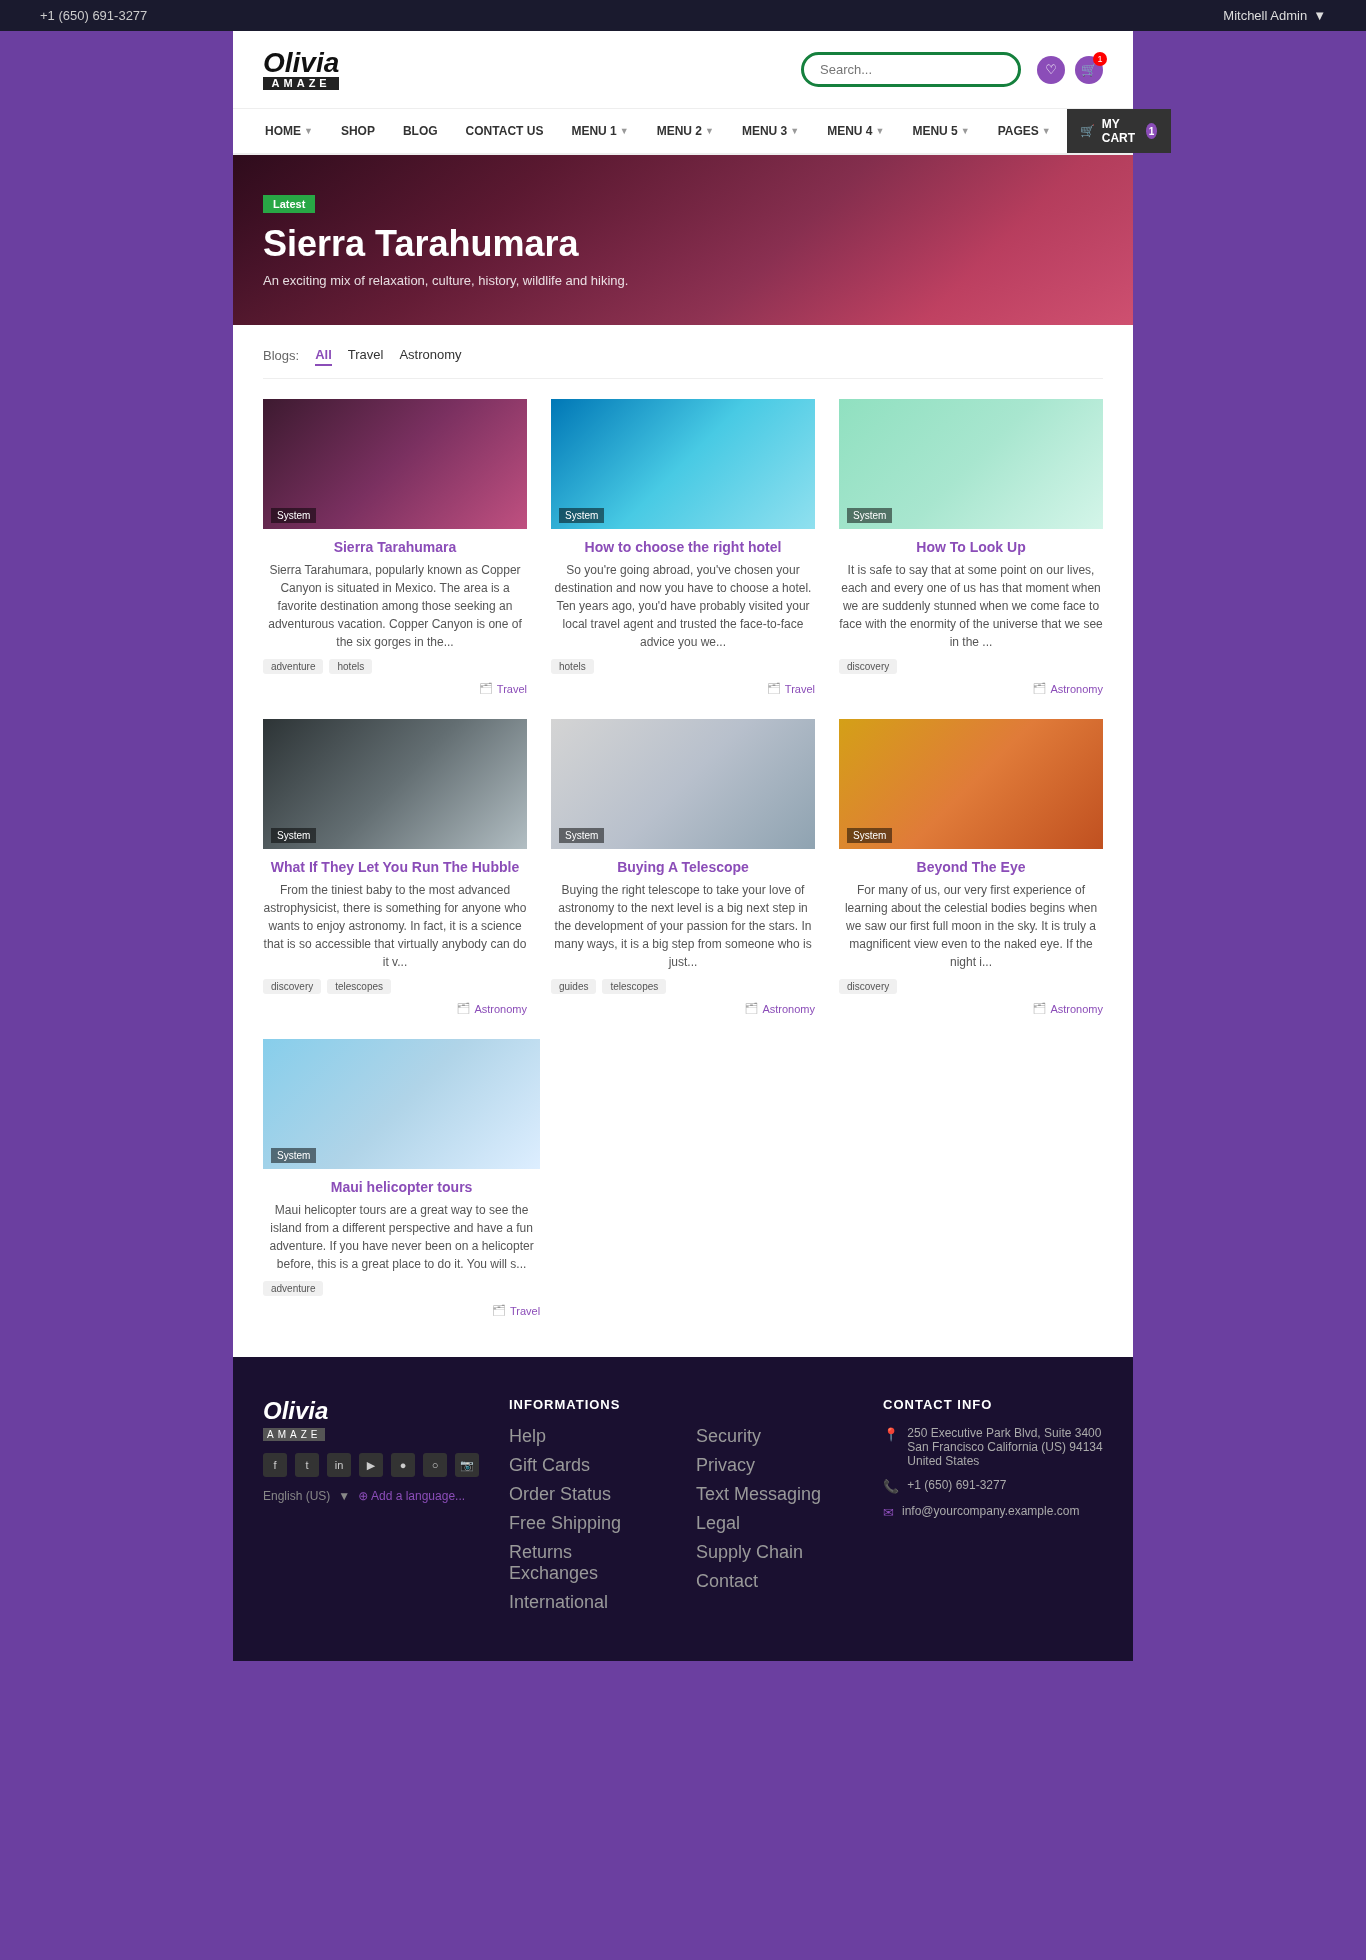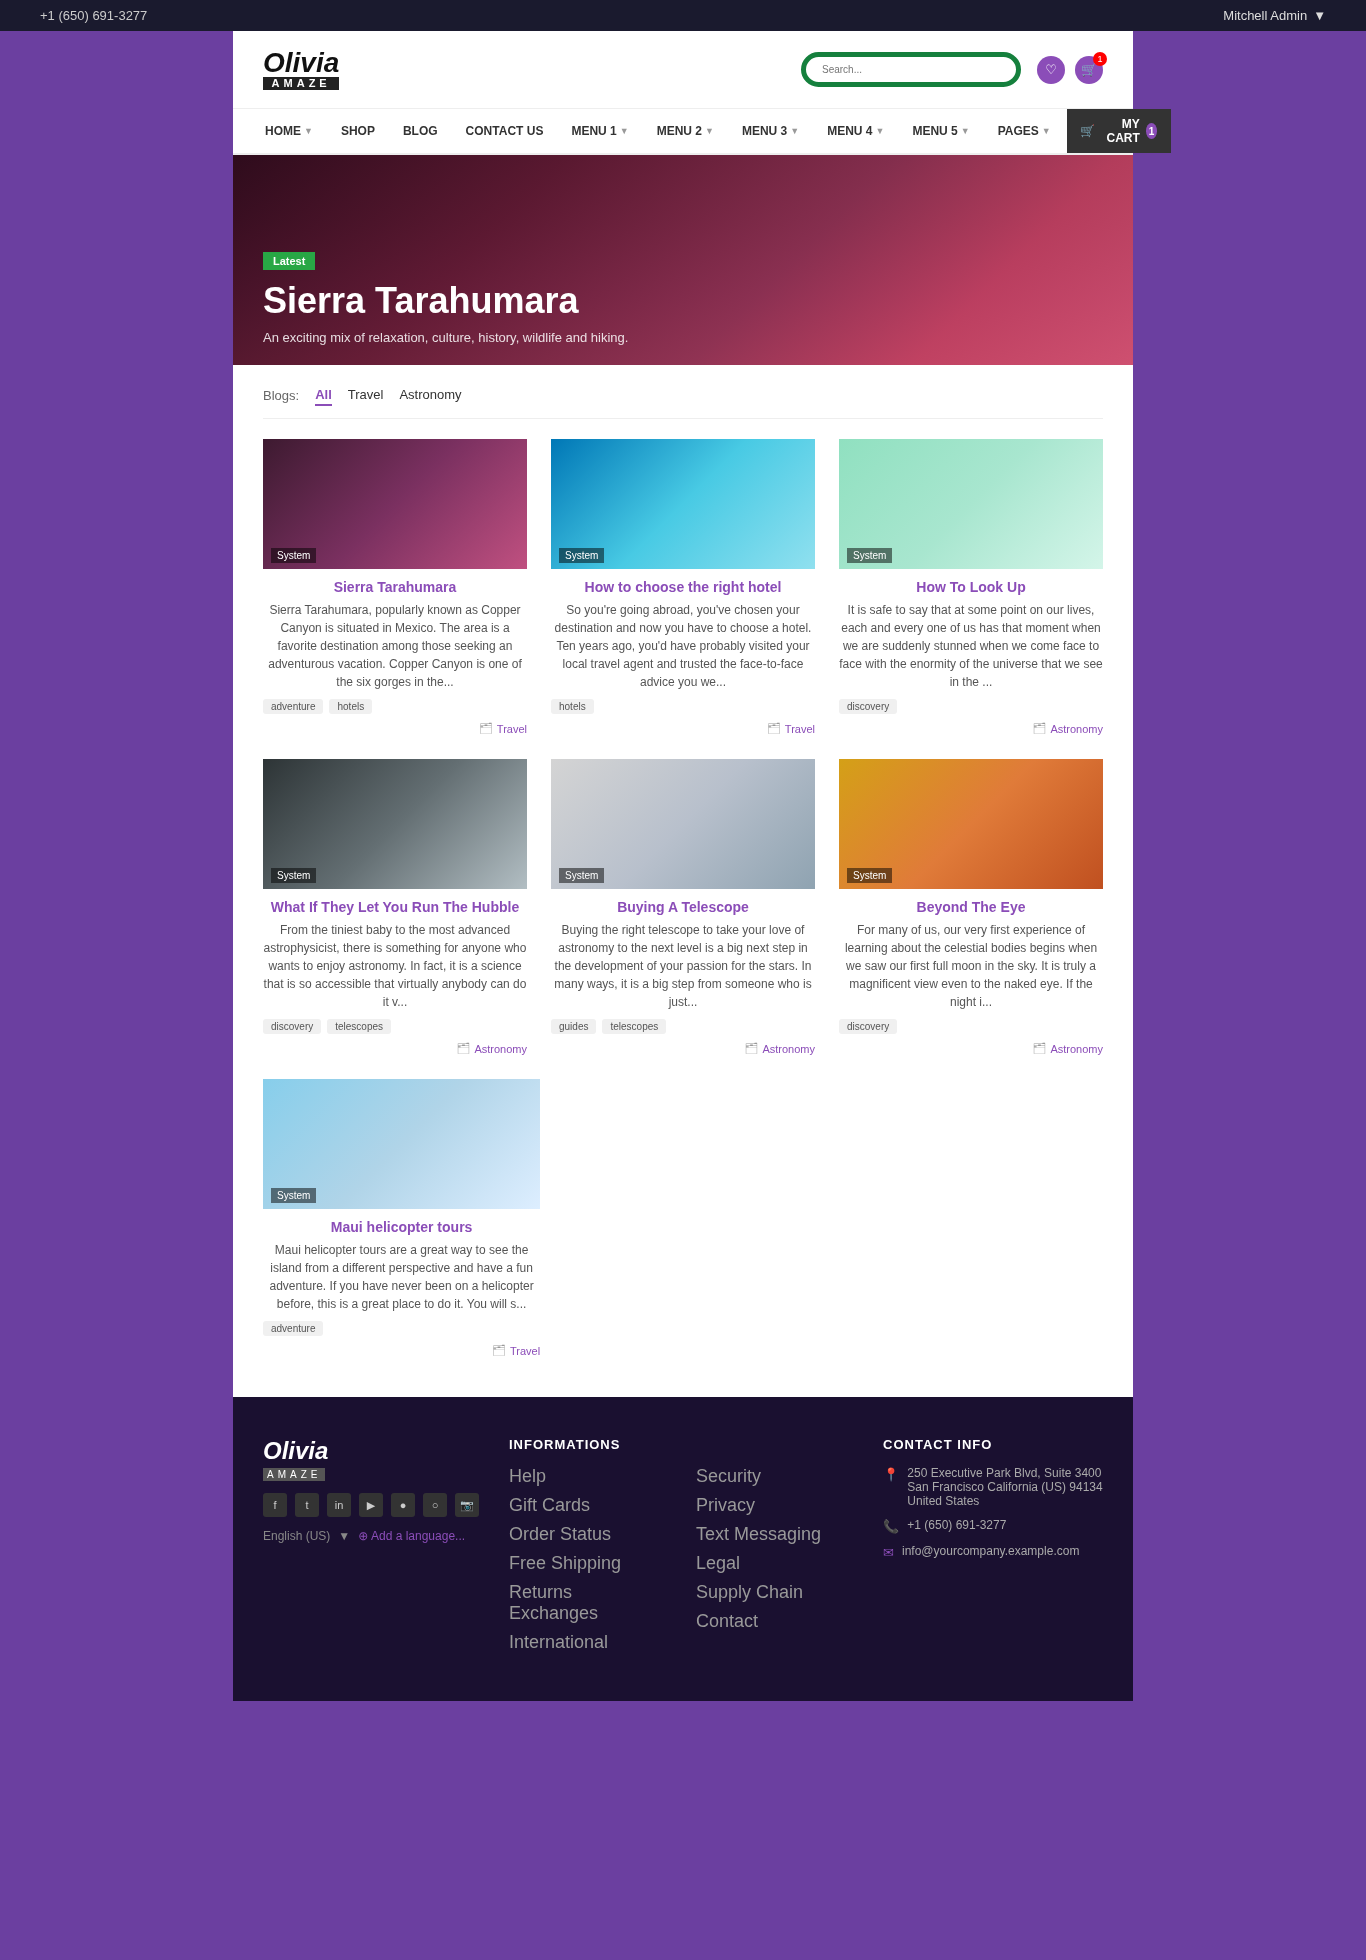--- a/index.html
+++ b/index.html
@@ -40,25 +40,25 @@
       background: #222;
       color: #fff;
       font-size: 11px;
       letter-spacing: 4px;
       padding: 1px 4px;
       font-weight: bold;
       text-align: center;
     }
     .header-right { display: flex; align-items: center; gap: 16px; }
     .search-box {
-      border: 5px solid #15803d;
+      border: 3px solid #15803d;
       border-radius: 20px;
       padding: 7px 16px;
       width: 220px;
-      font-size: 10px;
+      font-size: 13px;
       color: #6d28d9;
       outline: none;
     }
     .header-icons { display: flex; gap: 10px; }
     .header-icon {
       width: 28px; height: 28px;
       background: #8b4db8;
       border-radius: 50%;
       display: flex; align-items: center; justify-content: center;
       color: #fff;
@@ -74,21 +74,20 @@
     }
 
     
     .site-nav {
       background: #fff;
       border-bottom: 2px solid #eee;
       display: flex;
       align-items: center;
       padding: 0 20px;
       gap: 4px;
-      text-align: right;
     }
     .nav-item {
       padding: 12px 12px;
       font-size: 12px;
       font-weight: bold;
       color: #333;
       cursor: pointer;
       text-transform: uppercase;
       display: flex;
       align-items: center;
@@ -114,27 +113,27 @@
       color: #fff;
       border-radius: 50%;
       width: 16px; height: 16px;
       font-size: 10px;
       display: flex; align-items: center; justify-content: center;
     }
 
     
     .hero {
       position: relative;
-      height: 210px;
+      height: 170px;
       background: linear-gradient(to bottom, #3a1a2e, #5a2040, #8b3060, #c05070);
       overflow: hidden;
       display: flex;
       flex-direction: column;
       justify-content: flex-end;
-      padding: 20px 30px;
+      padding: 37px 30px;
     }
     .hero-bg {
       position: absolute; inset: 0;
       background: linear-gradient(135deg, #2d0a1a 0%, #5c1830 30%, #8b3050 60%, #c04060 80%, #d05070 100%);
       opacity: 0.9;
     }
     .hero-content { position: relative; z-index: 1; }
     .hero-badge {
       display: inline-block;
       background: #28a745;

